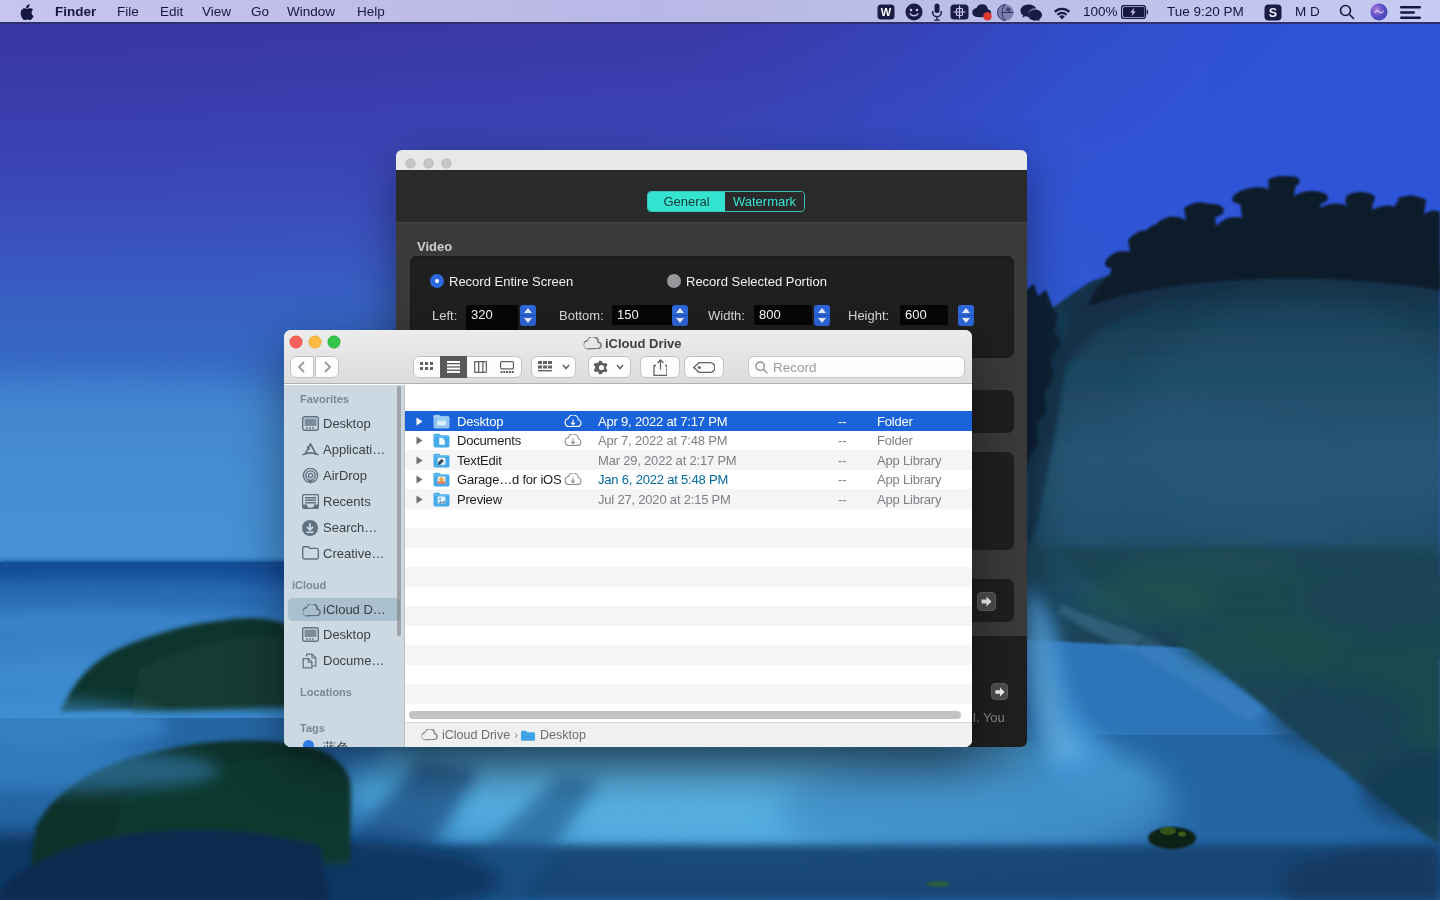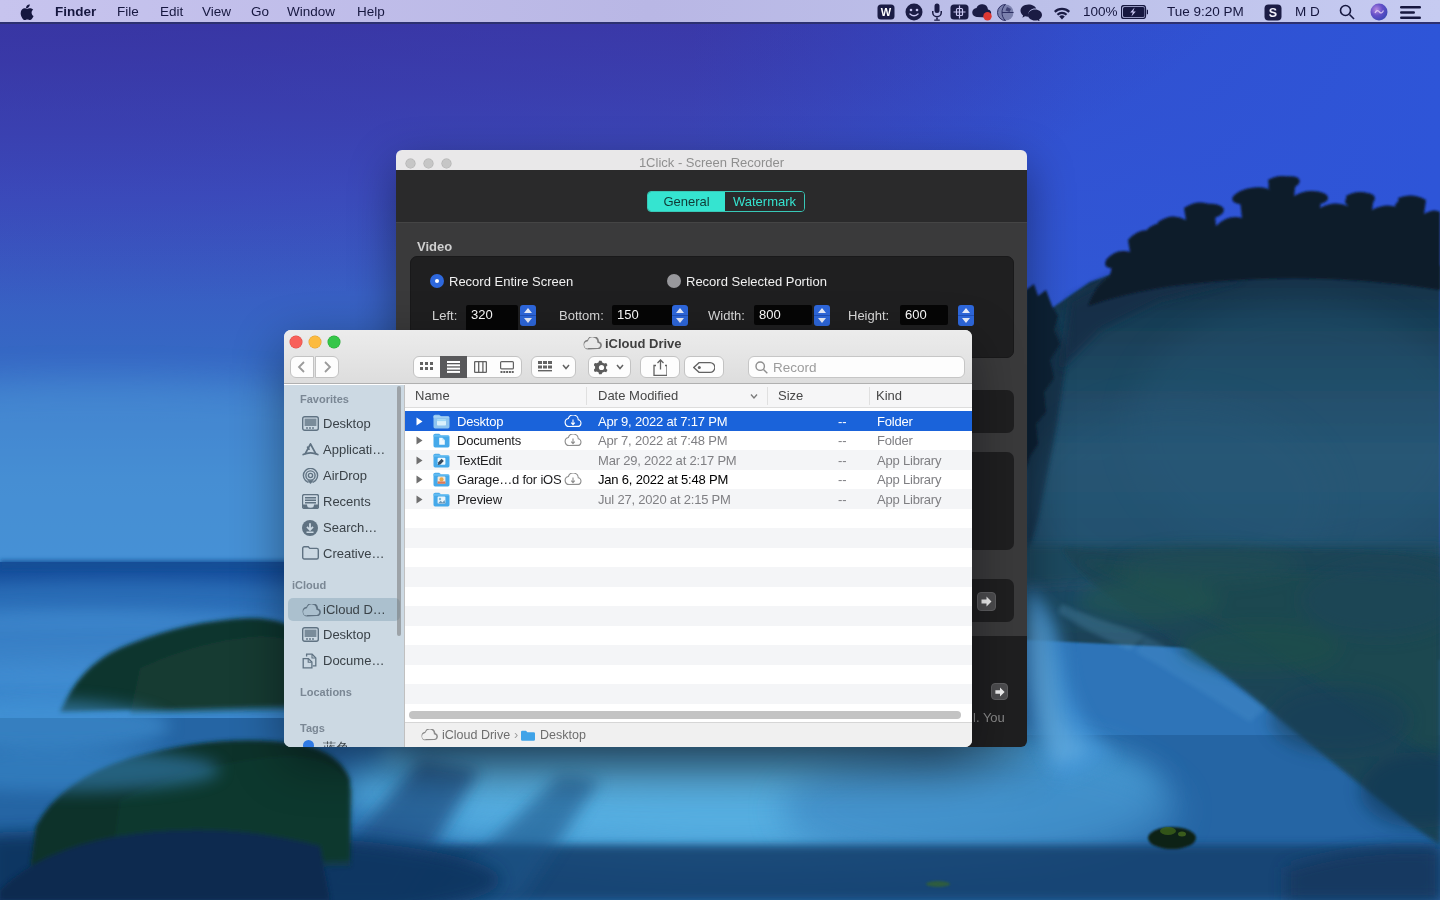--- a/index.html
+++ b/index.html
@@ -236,21 +236,20 @@
       <rect x="0" y="5.2" width="15" height="2.6" rx="1.3"></rect>
       <rect x="0" y="10.4" width="21" height="2.6" rx="1.3"></rect>
     </svg>
   </div>
 
   <div id="recwin" class="abs" style="left:396px;top:150px;width:631px;height:597px;border-radius:6px;box-shadow:0 16px 46px rgba(0,0,10,0.42);overflow:hidden;font-size:13px;">
     <div class="abs" style="left:0;top:0;width:631px;height:20px;background:#e9e8e9;">
       <div class="abs" style="left:10px;top:8.5px;width:9px;height:9px;border-radius:50%;background:#c6c6c6;box-shadow:0 0 0 0.5px #a9a9a9;"></div>
       <div class="abs" style="left:28px;top:8.5px;width:9px;height:9px;border-radius:50%;background:#c6c6c6;box-shadow:0 0 0 0.5px #a9a9a9;"></div>
       <div class="abs" style="left:46px;top:8.5px;width:9px;height:9px;border-radius:50%;background:#c6c6c6;box-shadow:0 0 0 0.5px #a9a9a9;"></div>
-      <div class="abs" style="left:0;top:5px;width:631px;text-align:center;color:#8f8f8f;">1Click - Screen Recorder</div>
     </div>
     <div class="abs" style="left:0;top:20px;width:631px;height:52px;background:#2a2a2b;"></div>
     <div class="abs" style="left:0;top:72px;width:631px;height:1px;background:#454545;"></div>
     <div class="abs" style="left:0;top:73px;width:631px;height:413px;background:#3a3a3b;"></div>
     <div class="abs" style="left:0;top:486px;width:631px;height:111px;background:#1f1f20;"></div>
 
     <div class="abs" style="left:251px;top:41px;width:158px;height:21px;border:1px solid #38c8b7;border-radius:4px;display:flex;">
       <div style="width:77px;background:#35e4d0;color:#103a36;text-align:center;line-height:19px;font-weight:500;border-radius:3px 0 0 3px;">General</div>
       <div style="width:79px;background:#2a2a2b;color:#35e4d0;text-align:center;line-height:19px;font-weight:500;border-radius:0 3px 3px 0;">Watermark</div>
     </div>
@@ -464,32 +463,20 @@
 <path d="M4.6 3.6 V1.2 h5.5 l3.7 3.7 v8 h-3"></path>
 <path d="M1.2 5.6 h5.2 l3.5 3.5 v5.7 h-8.7 Z"></path>
 <path d="M6.2 5.8 v3.5 h3.3" stroke-width="1.1"></path>
 <path d="M10 1.4 v3.6 h3.6" stroke-width="1.1"></path>
 </svg>
     <div class="abs" style="left:39px;top:323px;color:#3a4248;">Docume…</div>
     <div class="abs" style="left:19px;top:410px;width:11px;height:11px;border-radius:50%;background:#2f7ae5;"></div>
     <div class="abs" style="left:39px;top:409px;color:#3a4248;">蓝色</div>
     </div>
 
-    <div class="abs" style="left:121px;top:54px;width:567px;height:24px;background:#f6f6f7;border-bottom:1px solid #dddddd;color:#474747;">
-      <span class="abs" style="left:10px;top:4px;">Name</span>
-      <span class="abs" style="left:193px;top:4px;">Date Modified</span>
-      <svg class="abs" style="left:345px;top:10px" width="8" height="5" viewBox="0 0 8 5" fill="none" stroke="#7a7a7a" stroke-width="1.3">
-          <path d="M1 0.5 L4 4 L7 0.5"></path>
-        </svg>
-      <span class="abs" style="left:373px;top:4px;">Size</span>
-      <span class="abs" style="left:471px;top:4px;">Kind</span>
-      <div class="abs" style="left:181px;top:3px;width:1px;height:18px;background:#e0e0e0;"></div>
-      <div class="abs" style="left:362px;top:3px;width:1px;height:18px;background:#e0e0e0;"></div>
-      <div class="abs" style="left:464px;top:3px;width:1px;height:18px;background:#e0e0e0;"></div>
-    </div>
     <div id="list-rows">
     <div class="abs" style="left:121px;top:81.0px;width:567px;height:19.5px;background:#1a63da;">
           <svg class="abs" style="left:11px;top:5.5px" width="7" height="9" viewBox="0 0 7 9">
             <path d="M0.5 0.5 L6.5 4.5 L0.5 8.5 Z" fill="#ffffff"></path>
           </svg>
           <svg class="abs" style="left:28px;top:2.5px" width="17" height="15" viewBox="0 0 17 15">
 <path d="M0.5 2.3 a1.6 1.6 0 0 1 1.6 -1.6 h4.1 l1.7 1.9 h7 a1.6 1.6 0 0 1 1.6 1.6 v8.6 a1.6 1.6 0 0 1 -1.6 1.6 h-12.8 a1.6 1.6 0 0 1 -1.6 -1.6 Z" fill="#8ec4ef"></path>
 <path d="M0.5 3.8 h16 v-0.2 a1.6 1.6 0 0 0 -1.6 -1.4 h-7 l-0.4 -0.4 h-7 Z" fill="#a8d4f4" opacity="0.9"></path>
 <rect x="4" y="5.5" width="9" height="6" rx="0.8" fill="#d9f0fb"></rect>
             <rect x="4" y="5.5" width="9" height="1.6" fill="#9ed7f6"></rect>
@@ -546,21 +533,21 @@
 <path d="M0.5 3.8 h16 v-0.2 a1.6 1.6 0 0 0 -1.6 -1.4 h-7 l-0.4 -0.4 h-7 Z" fill="#65bdf2" opacity="0.9"></path>
 <rect x="4.6" y="4.6" width="7.8" height="7.2" rx="1" fill="#f8e8d8"></rect>
             <circle cx="8.5" cy="7.4" r="2.1" fill="#e8a84a"></circle>
             <rect x="4.6" y="9.4" width="7.8" height="2.4" fill="#d87a5a"></rect>
           </svg>
           <span class="abs" style="left:52px;top:2.5px;color:#1d1d1f;">Garage…d for iOS</span>
           <svg class="abs" style="left:159px;top:3.5px" width="18" height="13" viewBox="0 0 19 13" fill="none" stroke="#8f8f8f" stroke-width="1.2">
 <path d="M5.4 11.8 a4.3 4.3 0 0 1 -0.8 -8.5 a5.4 5.4 0 0 1 10.5 1.4 a3.5 3.5 0 0 1 -1.5 6.9 Z"></path>
 <path d="M9.5 4.5 v5 M7.6 7.8 L9.5 9.8 L11.4 7.8"></path>
 </svg>
-          <span class="abs" style="left:193px;top:2.5px;color:#000000;">Jan 6, 2022 at 5:48 PM</span>
+          <span class="abs" style="left:193px;top:2.5px;color:#0369a1;">Jan 6, 2022 at 5:48 PM</span>
           <span class="abs" style="left:433px;top:2.5px;color:#7f7f83;">--</span>
           <span class="abs" style="left:472px;top:2.5px;color:#7f7f83;">App Library</span>
         </div>
     <div class="abs" style="left:121px;top:159.0px;width:567px;height:19.5px;background:#f4f5f7;">
           <svg class="abs" style="left:11px;top:5.5px" width="7" height="9" viewBox="0 0 7 9">
             <path d="M0.5 0.5 L6.5 4.5 L0.5 8.5 Z" fill="#6f6f6f"></path>
           </svg>
           <svg class="abs" style="left:28px;top:2.5px" width="17" height="15" viewBox="0 0 17 15">
 <path d="M0.5 2.3 a1.6 1.6 0 0 1 1.6 -1.6 h4.1 l1.7 1.9 h7 a1.6 1.6 0 0 1 1.6 1.6 v8.6 a1.6 1.6 0 0 1 -1.6 1.6 h-12.8 a1.6 1.6 0 0 1 -1.6 -1.6 Z" fill="#45a9ea"></path>
 <path d="M0.5 3.8 h16 v-0.2 a1.6 1.6 0 0 0 -1.6 -1.4 h-7 l-0.4 -0.4 h-7 Z" fill="#65bdf2" opacity="0.9"></path>

